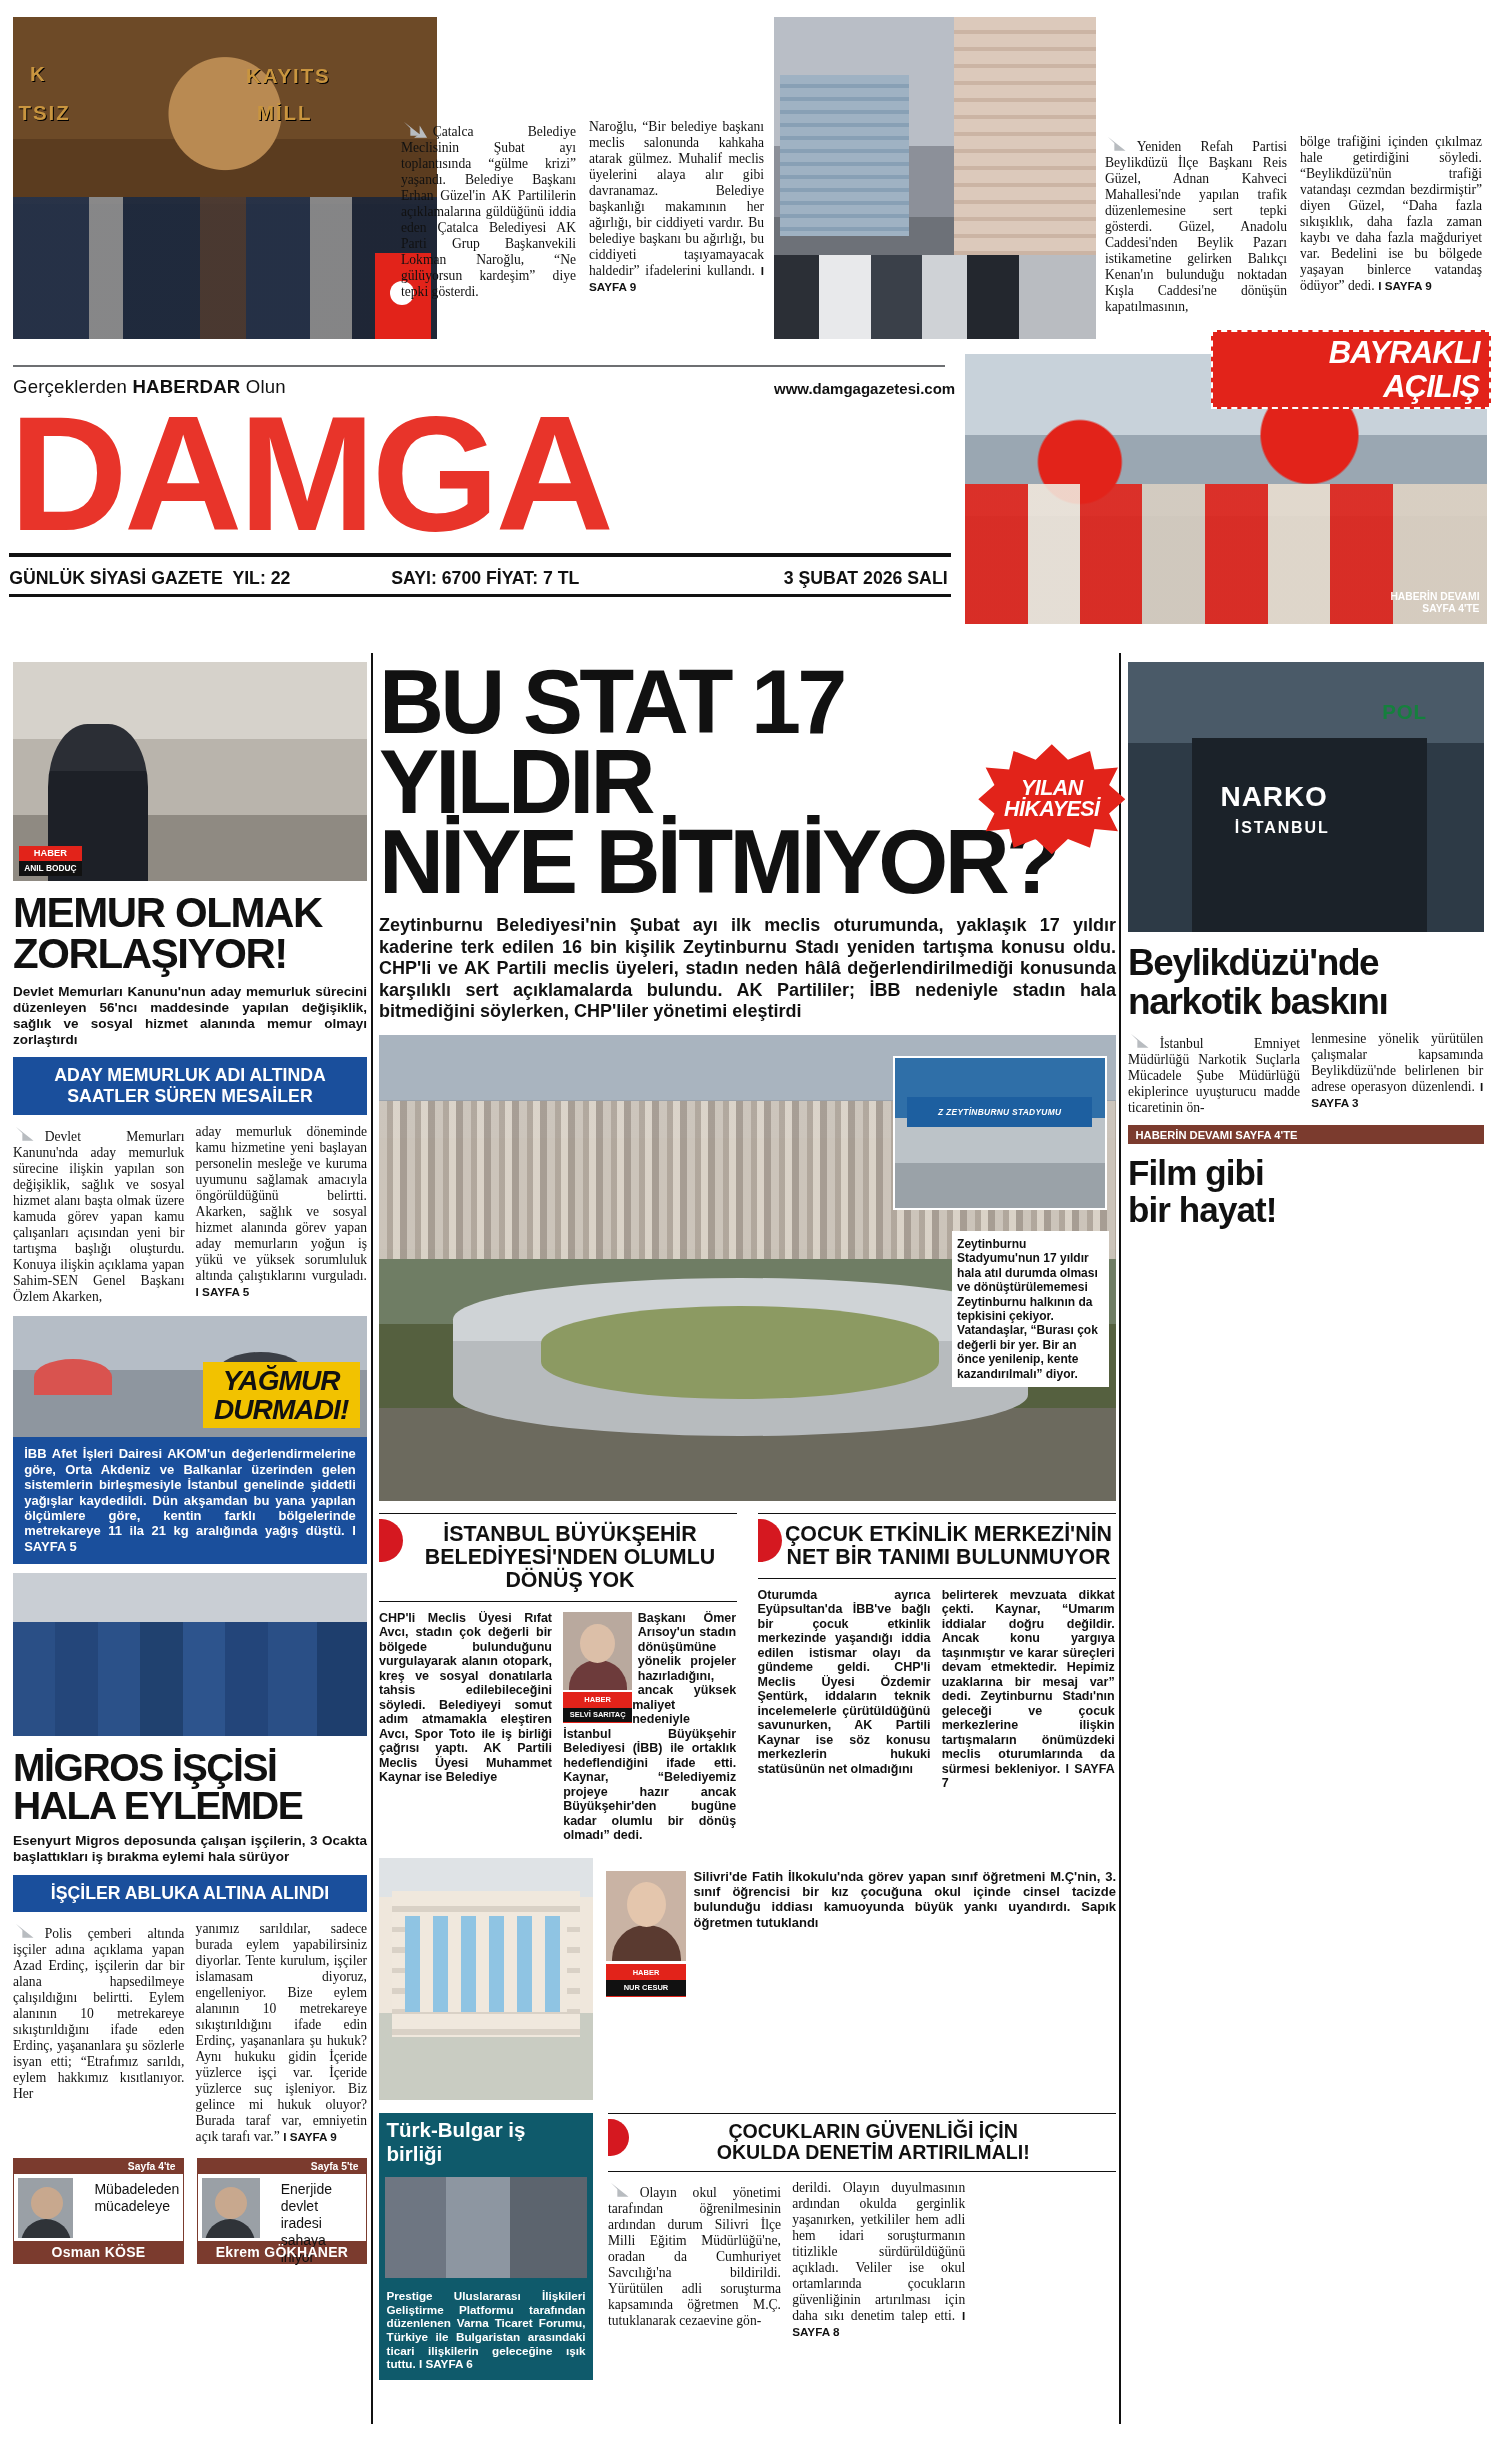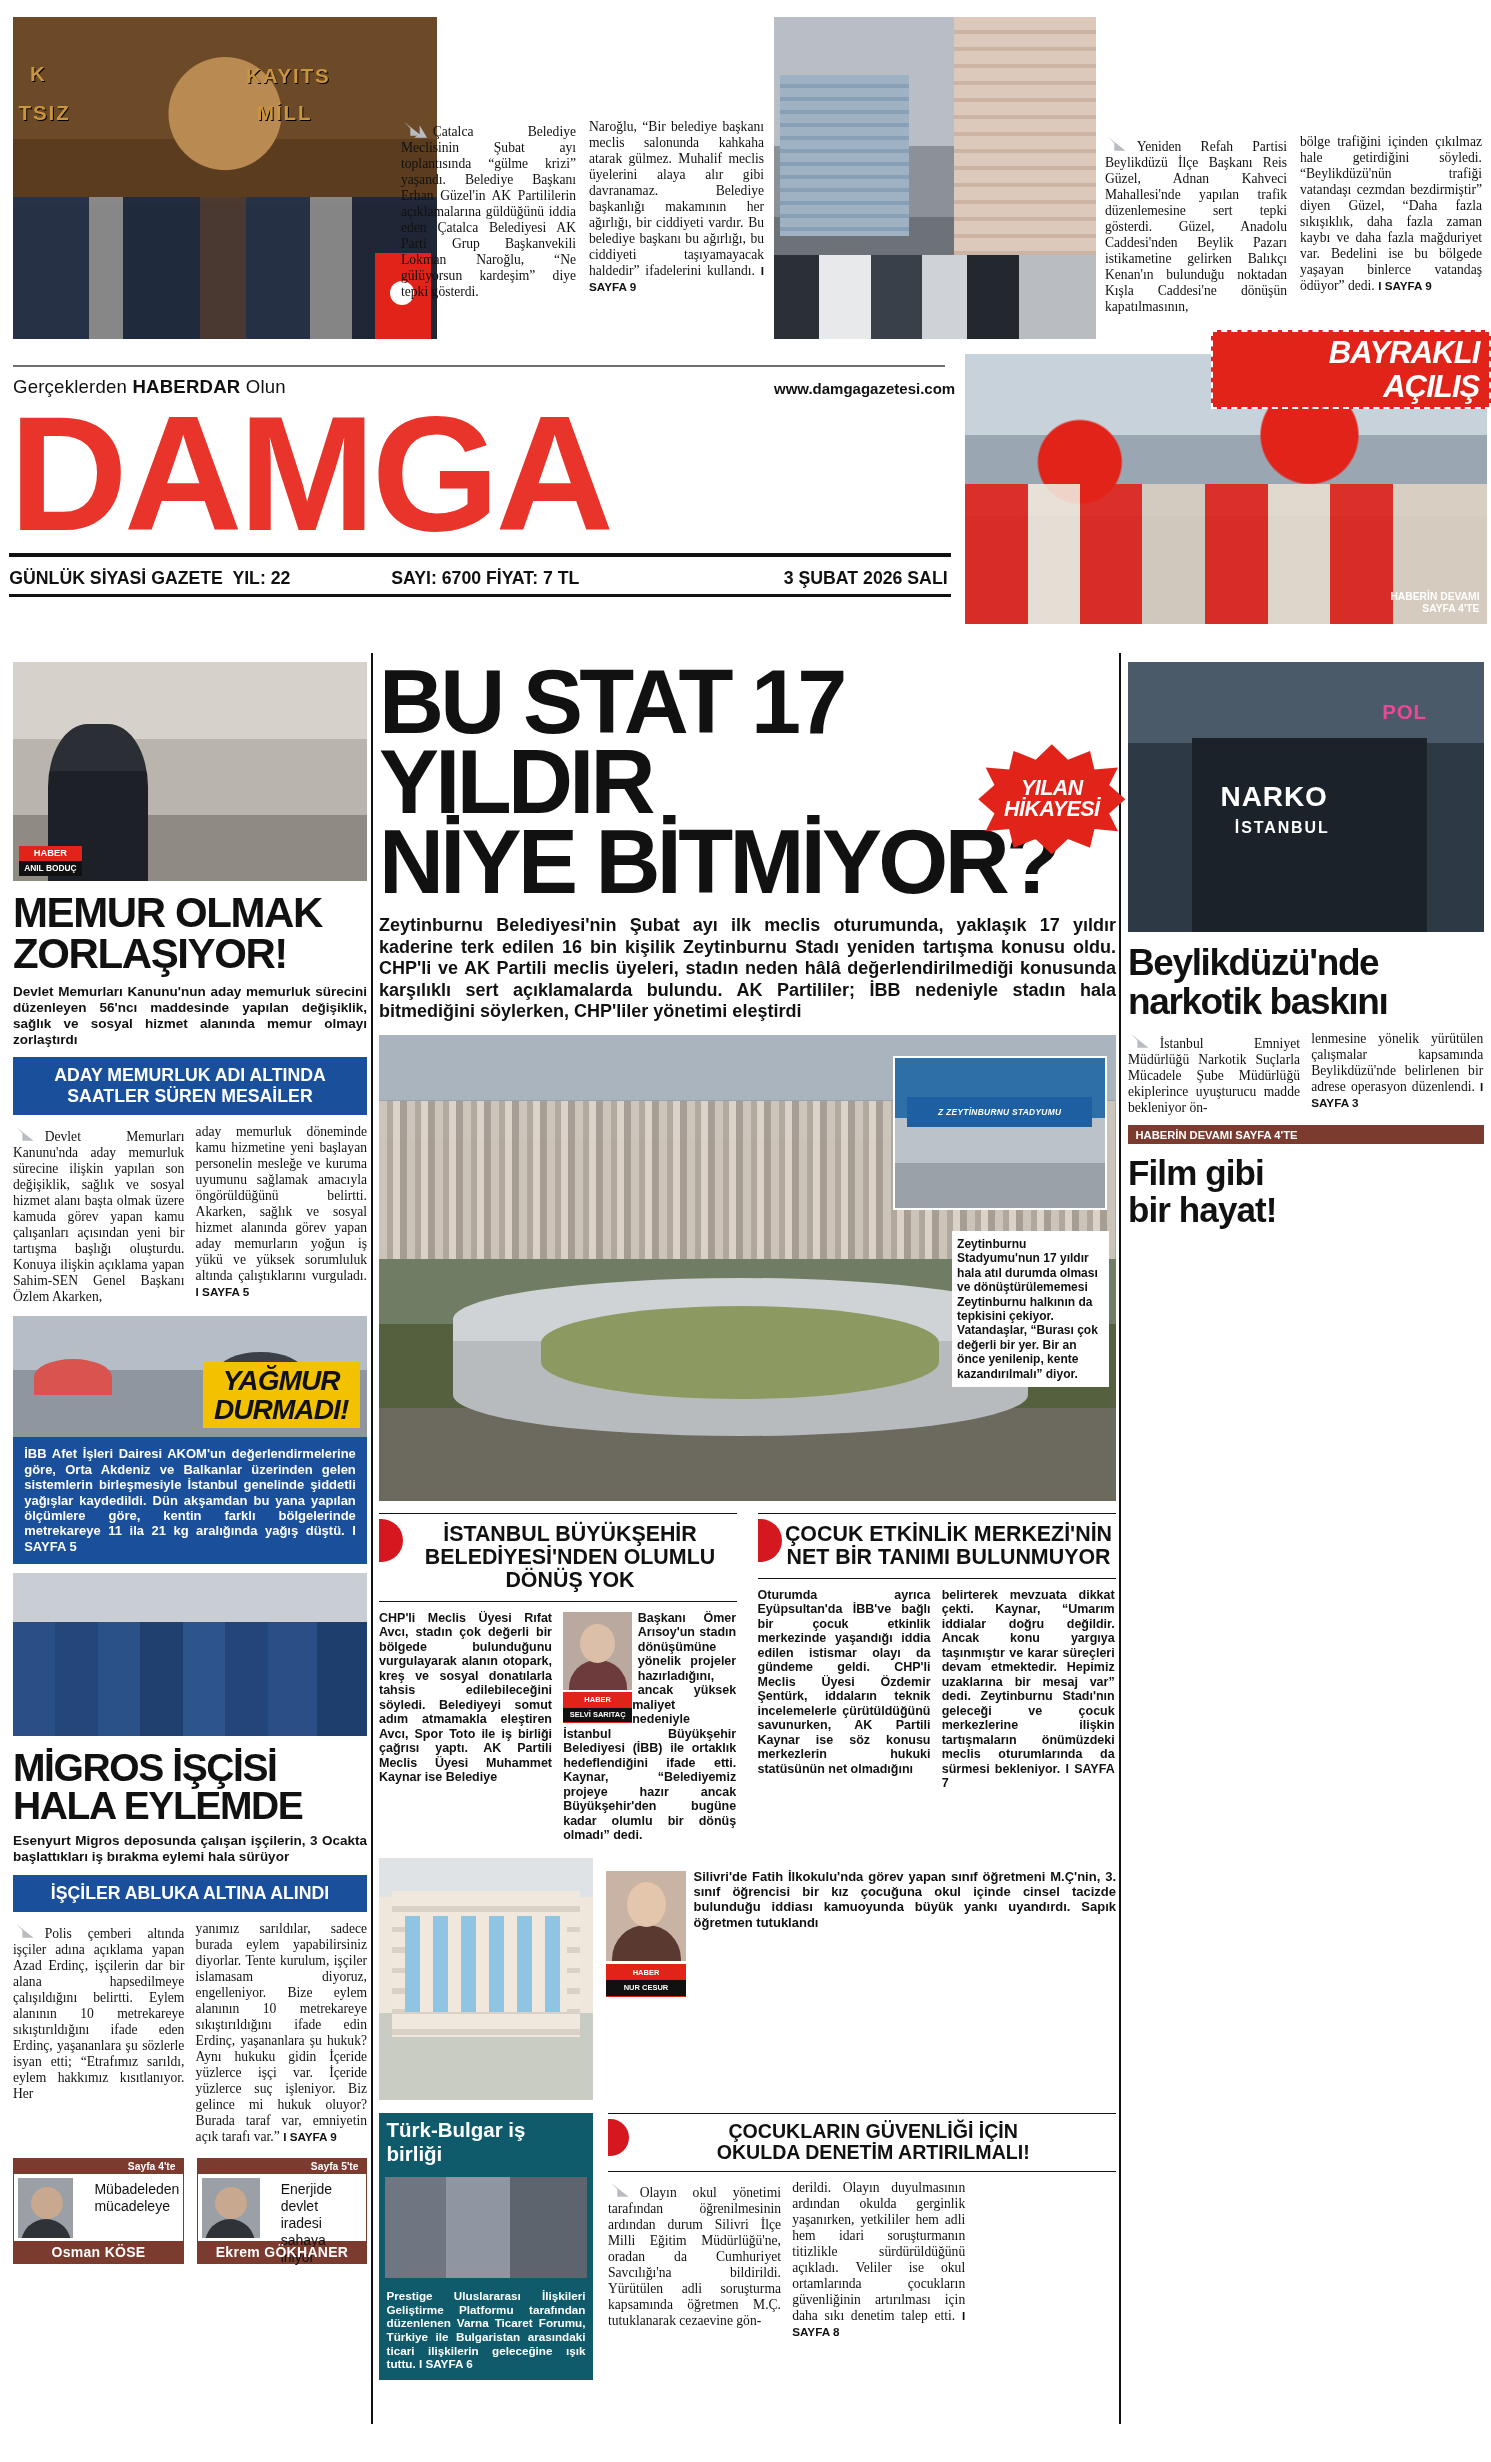--- a/index.html
+++ b/index.html
@@ -454,21 +454,21 @@
   .narko-photo{ width:356px; height:270px; position:relative; }
   .narko-photo .img{
     position:absolute; inset:0;
     background:linear-gradient(#4a5a68 0 30%, #2d3a46 30% 100%);
   }
   .narko-photo .vest{
     position:absolute; left:18%; top:28%; width:66%; height:72%;
     background:#1b2229;
   }
   .narko-photo .txt1{
-    position:absolute; right:16%; top:14%; color:#ec4899; font-weight:900;
+    position:absolute; right:16%; top:14%; color:#15803d; font-weight:900;
     font-size:20.5px; letter-spacing:0.9px;
   }
   .narko-photo .txt2{
     position:absolute; left:26%; top:44%; color:#fff; font-weight:900;
     font-size:28px; letter-spacing:0.9px;
   }
   .narko-photo .txt3{
     position:absolute; left:30%; top:58%; color:#fff; font-weight:700;
     font-size:16px; letter-spacing:1.9px;
   }
@@ -803,21 +803,21 @@
 
       <div class="rhead">
         <div>Beylikdüzü'nde</div>
         <div>narkotik baskını</div>
       </div>
 
       <div class="r2cols">
         <div class="c col-txt">
           <svg class="arrow-bullet" viewBox="0 0 30 22">
             <path d="M3 3 L22 18 L10 18 L10 10 Z" fill="#b8bcc0"></path>
-          </svg><span>İstanbul Emniyet Müdürlüğü Narkotik Suçlarla Mücadele Şube Müdürlüğü ekiplerince uyuşturucu madde bekleniyor ön-</span>
+          </svg><span>İstanbul Emniyet Müdürlüğü Narkotik Suçlarla Mücadele Şube Müdürlüğü ekiplerince uyuşturucu madde ticaretinin ön-</span>
         </div>
         <div class="c col-txt">
           <span>lenmesine yönelik yürütülen çalışmalar kapsamında Beylikdüzü'nde belirlenen bir adrese operasyon düzenlendi.</span>
           <span class="sayfa">I SAYFA 3</span>
         </div>
       </div>
 
       <div class="devami-bar">HABERİN DEVAMI SAYFA 4'TE</div>
 
       <div class="film-head">

